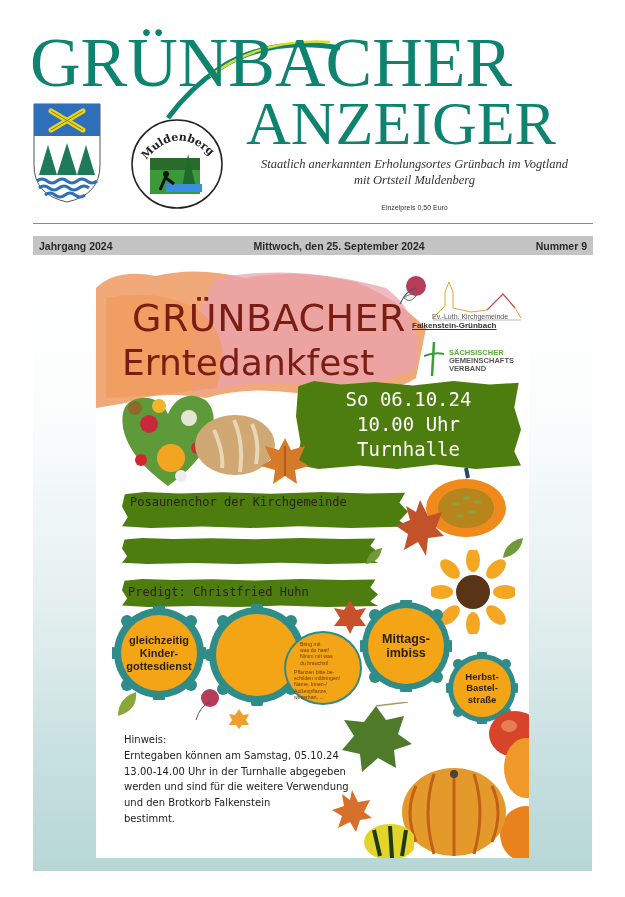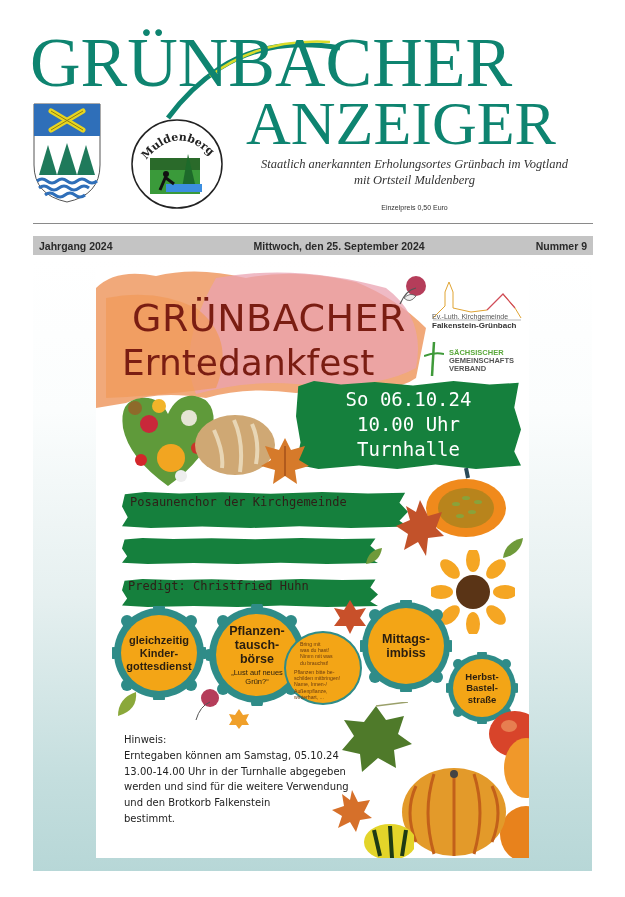--- a/index.html
+++ b/index.html
@@ -59,29 +59,29 @@
     .poster-title1 {
       position: absolute; left: 36px; top: 30px; font-size: 38px; line-height: 40px;
       color: #7a1d12; font-family: "DejaVu Sans", sans-serif; letter-spacing: 0.5px;
     }
     .poster-title2 {
       position: absolute; left: 26px; top: 75px; font-size: 36px; line-height: 40px;
       color: #7a1d12; font-family: "DejaVu Sans", sans-serif;
     }
     .church-logo { position: absolute; left: 335px; top: 10px; width: 92px; height: 60px; }
     .church-text1 { position: absolute; left: 336px; top: 45px; font-size: 7px; color: #555; }
-    .church-text2 { position: absolute; left: 336px; top: 53px; font-size: 8px; font-weight: bold; color: #333; }
+    .church-text2 { position: absolute; left: 316px; top: 53px; font-size: 8px; font-weight: bold; color: #333; text-decoration: underline; }
     .sgv-logo { position: absolute; left: 328px; top: 74px; width: 20px; height: 34px; }
     .sgv-text {
       position: absolute; left: 353px; top: 81px; font-size: 7.5px; line-height: 8px; font-weight: bold; color: #555;
     }
     .sgv-text .g { color: #5aa83a; }
 
     .brush {
-      position: absolute; background: #15803d;
+      position: absolute; background: #4d7c0f;
       clip-path: polygon(1% 6%, 8% 0%, 20% 4%, 35% 1%, 52% 5%, 70% 0%, 86% 4%, 99% 2%, 97% 30%, 100% 55%, 97% 80%, 100% 96%, 80% 100%, 62% 95%, 45% 100%, 28% 96%, 10% 100%, 0% 95%, 2% 70%, 0% 40%);
     }
     .brush-date { left: 200px; top: 113px; width: 225px; height: 88px; }
     .brush-text {
       position: absolute; color: #ffffff; font-family: "DejaVu Sans Mono", "Liberation Mono", monospace;
       text-align: center; width: 100%; font-size: 19px; line-height: 25px; top: 6px;
     }
     .brush-row { left: 26px; width: 290px; }
     .row-label {
       position: absolute; font-family: "DejaVu Sans Mono", "Liberation Mono", monospace;
@@ -245,21 +245,21 @@
 
   <div class="brush brush-row" style="top:224px;height:36px;width:286px;">
     <div class="row-label" style="left:8px;top:3px;">
       <div>Posaunenchor der Kirchgemeinde</div>
     </div>
   </div>
   <div class="brush brush-row" style="top:270px;height:26px;width:256px;">
     <div class="row-label" style="left:6px;top:5px;margin-top:24px;">Grünbacher Folkloristen</div>
   </div>
   <div class="brush brush-row" style="top:311px;height:28px;width:256px;">
-    <div class="row-label" style="left:6px;top:0;">Predigt: Christfried Huhn</div>
+    <div class="row-label" style="left:6px;top:6px;">Predigt: Christfried Huhn</div>
   </div>
 
   <svg class="pumpkin-half" viewBox="0 0 82 70">
     <path d="M40 0 L 42 10" stroke="#2a4a5a" stroke-width="4"></path>
     <ellipse cx="40" cy="40" rx="40" ry="29" fill="#f08a1c"></ellipse>
     <ellipse cx="40" cy="40" rx="28" ry="20" fill="#b8841c"></ellipse>
     <g fill="#8aa23a">
         <ellipse cx="30" cy="36" rx="4" ry="2"></ellipse>
         <ellipse cx="46" cy="44" rx="4" ry="2"></ellipse>
         <ellipse cx="40" cy="30" rx="4" ry="2"></ellipse>
@@ -323,28 +323,20 @@
           <circle cx="51" cy="99" r="6"></circle>
           <circle cx="3" cy="51" r="6"></circle>
           <circle cx="99" cy="51" r="6"></circle>
         <circle cx="17" cy="17" r="6"></circle>
           <circle cx="85" cy="85" r="6"></circle>
           <circle cx="85" cy="17" r="6"></circle>
           <circle cx="17" cy="85" r="6"></circle>
       </g>
       <circle cx="51" cy="51" r="41" fill="#f3a516"></circle>
     </svg>
-    <div class="inner">
-      <div style="font-size:12.5px;line-height:14px;">
-        <div>Pflanzen-</div>
-        <div>tausch-</div>
-        <div>börse</div>
-      </div>
-      <div style="font-size:7.5px;line-height:9px;font-weight:normal;width:64px;margin:2px auto 0;">„Lust auf neues Grün?“</div>
-    </div>
   </div>
 
   <div class="note-bubble">
     <div class="note-text" style="top:8px;">
       <div>Bring mit</div>
       <div>was du hast!</div>
       <div>Nimm mit was</div>
       <div>du brauchst!</div>
     </div>
     <div class="note-text" style="top:36px;left:8px;">

